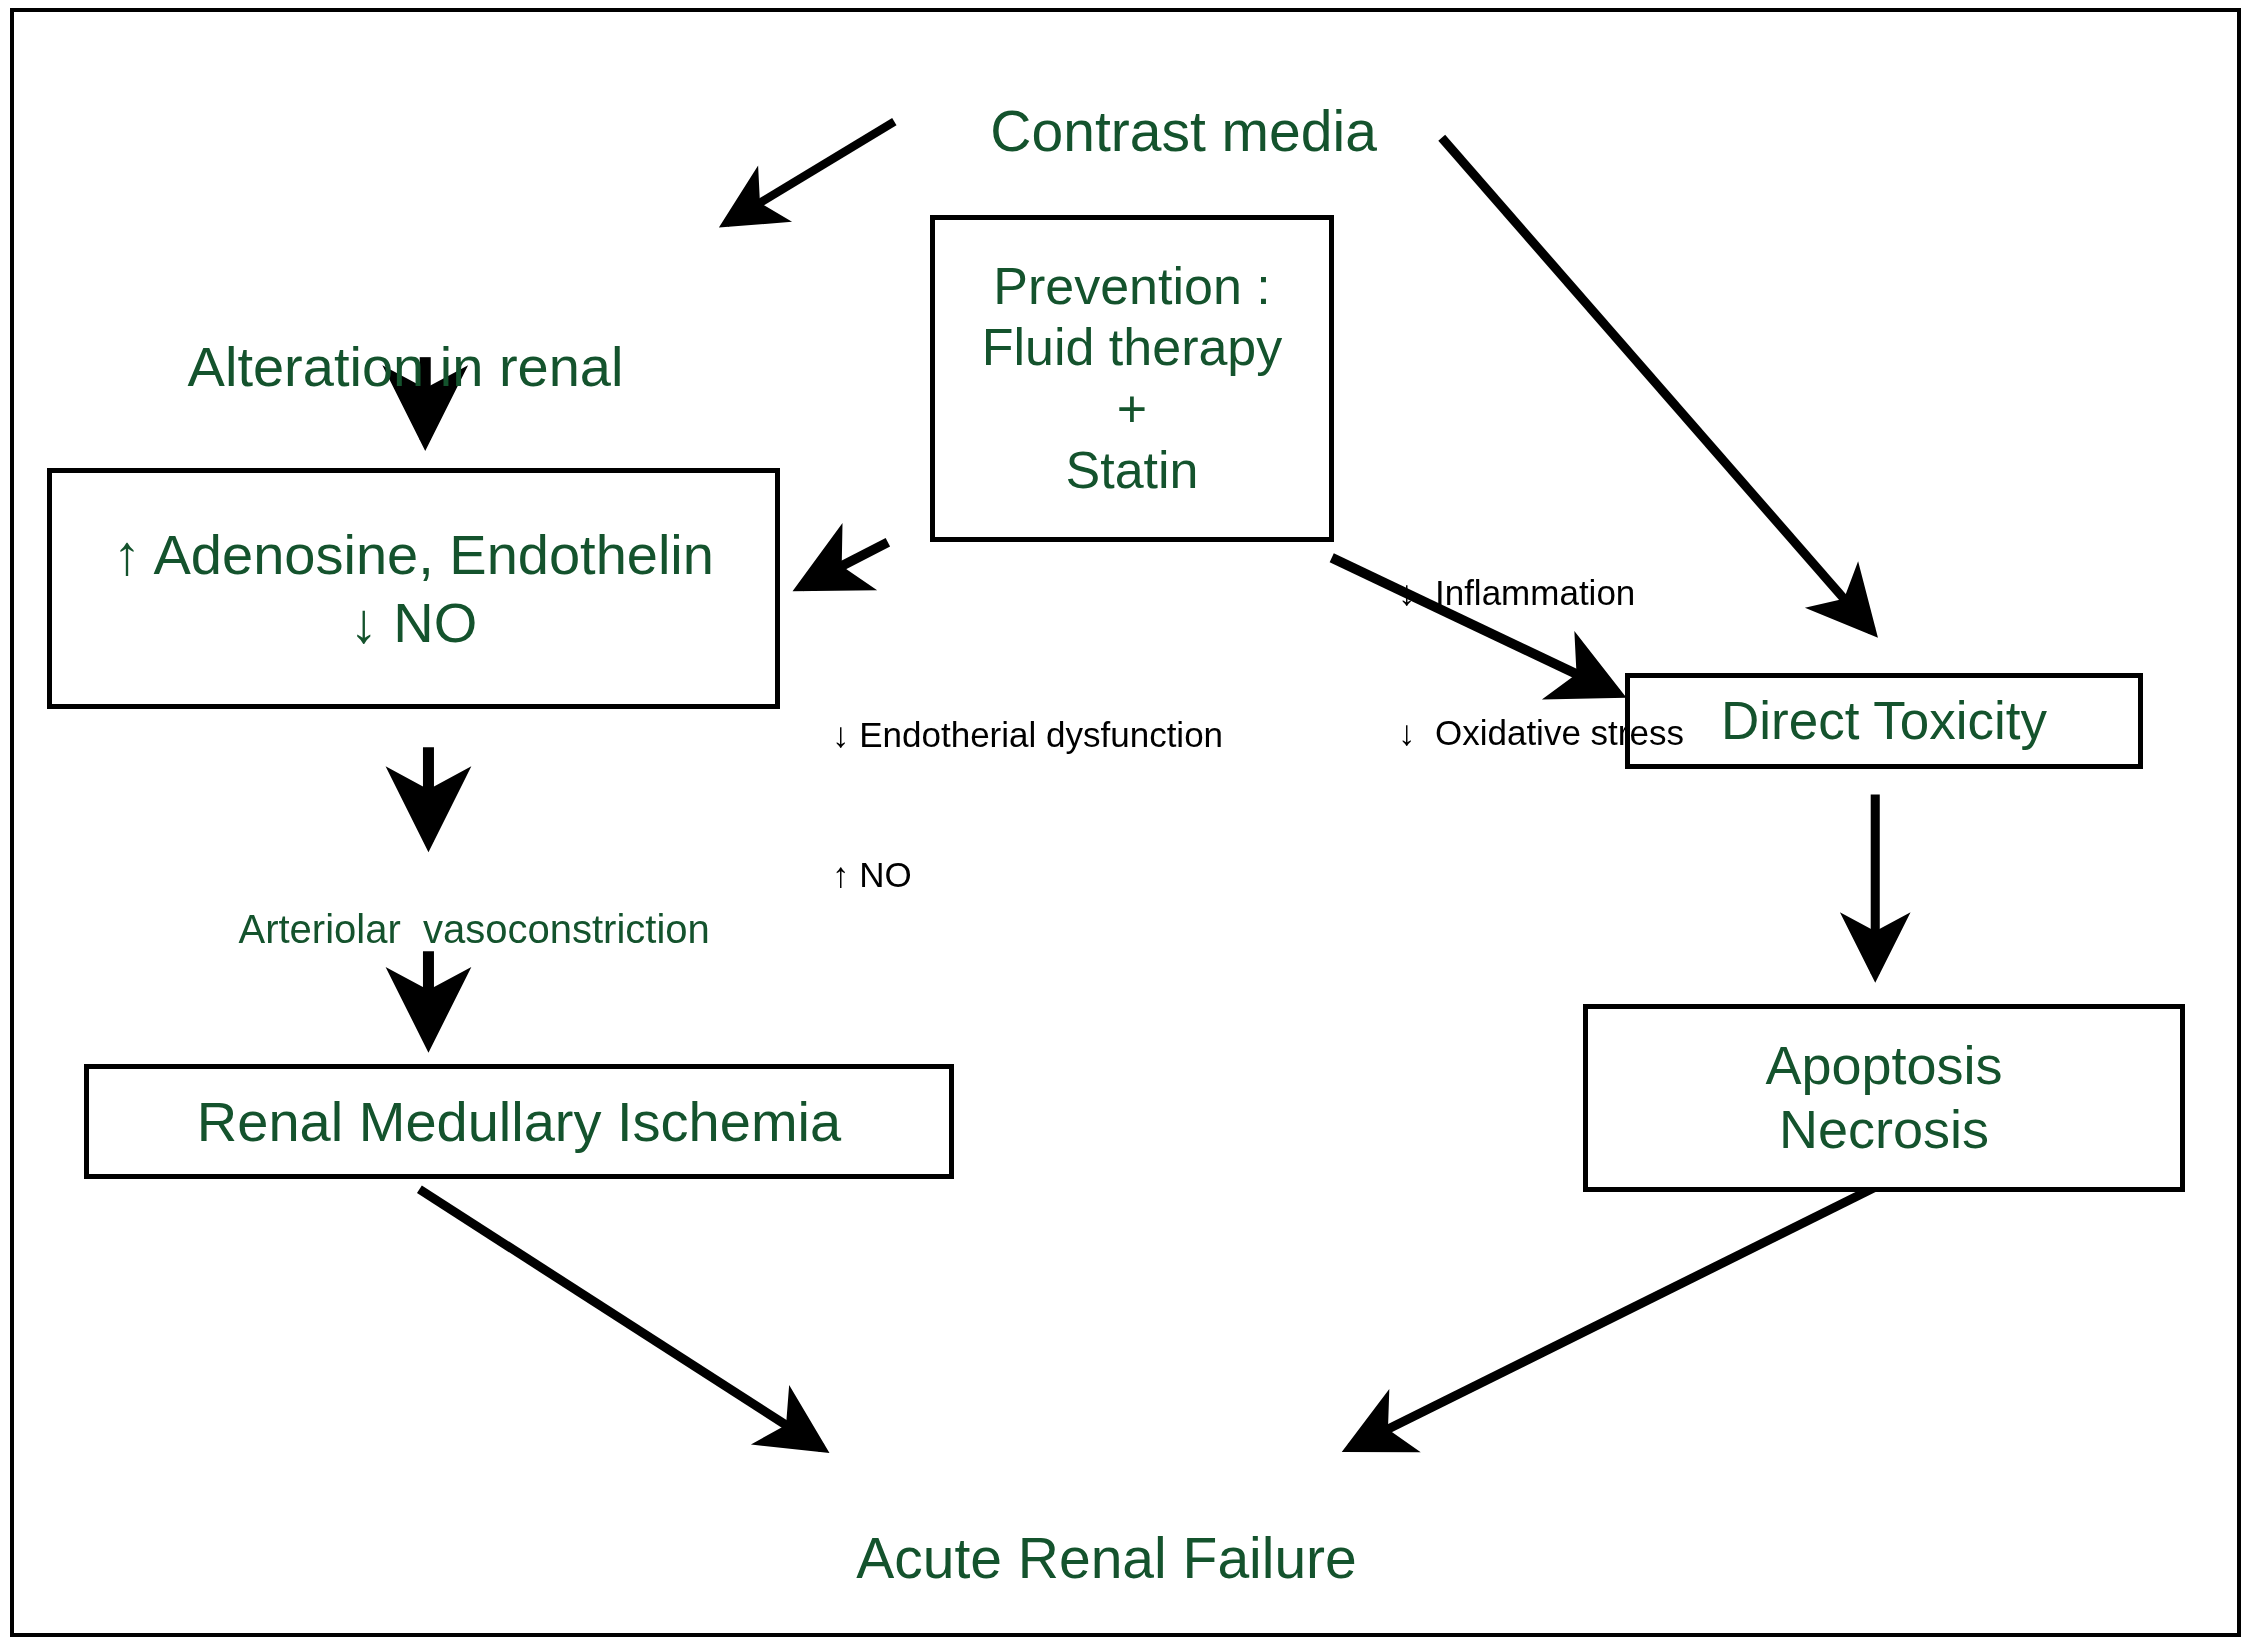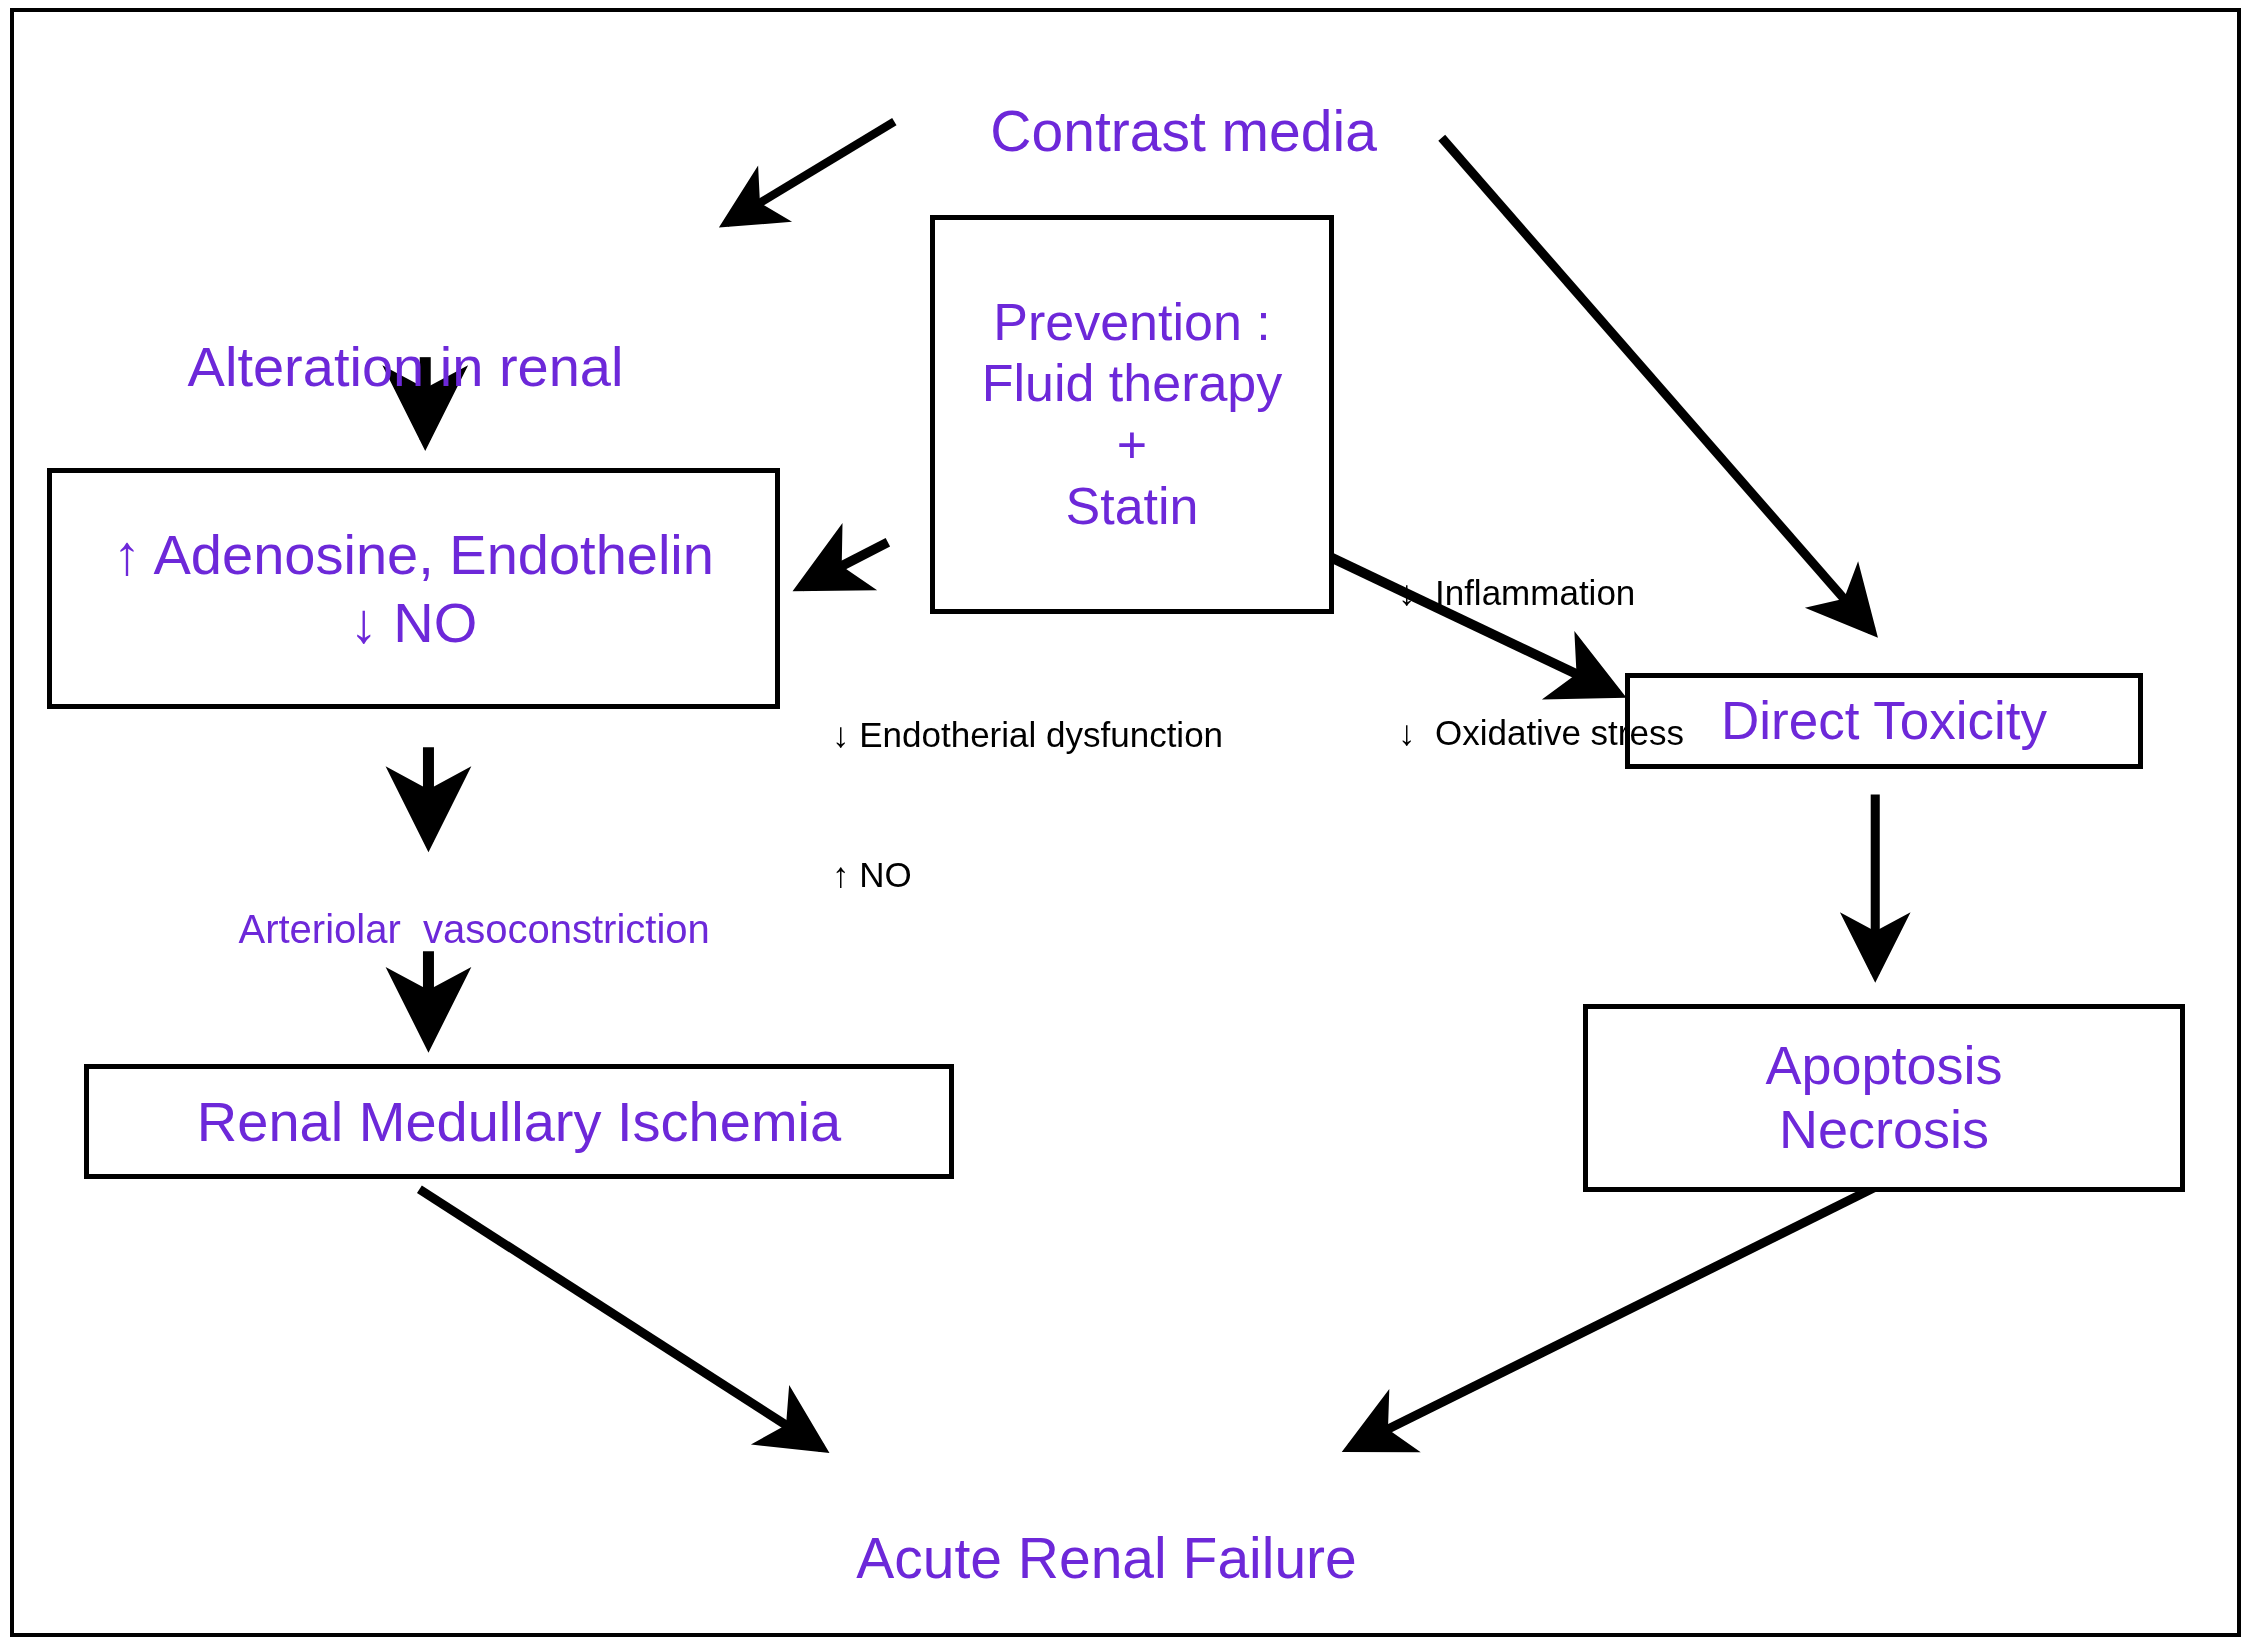--- a/index.html
+++ b/index.html
@@ -30,21 +30,21 @@
   #arrows {
     position: absolute;
     left: 0; top: 0;
     width: 2250px;
     height: 1648px;
     pointer-events: none;
   }
   
   .node {
     position: absolute;
-    color: #6d28d9;
+    color: #14532d;
     line-height: 1.14;
     white-space: pre;
     text-align: center;
   }
   .boxed {
     border: 5.8px solid #000000;
     background: #ffffff;
     display: flex;
     flex-direction: column;
     align-items: center;
@@ -53,21 +53,21 @@
     text-align: center;
   }
 
   
   #contrast-media      { left: 927px; top: 34px;  width: 453px; font-size: 57px; text-align: left; }
   #alteration-renal    { left: 150px;  top: 207px; width: 511px; font-size: 56px; }
   #arteriolar-vaso     { left: 71px;  top: 861px; width: 764px; font-size: 40px; }
   #acute-renal-failure { left: 796px; top: 1461px; width: 550px;  font-size: 57px; }
 
   #prevention-box {
-    left: 930px; top: 215px; width: 404px; height: 399px;
+    left: 930px; top: 215px; width: 404px; height: 327px;
     font-size: 52px; line-height: 1.18;
   }
   #adenosine-box {
     left: 47px; top: 468px; width: 733px; height: 241px;
     font-size: 56px; line-height: 1.2;
   }
   #medullary-box {
     left: 84px; top: 1064px; width: 870px; height: 115px;
     font-size: 56px;
     align-items: center;

